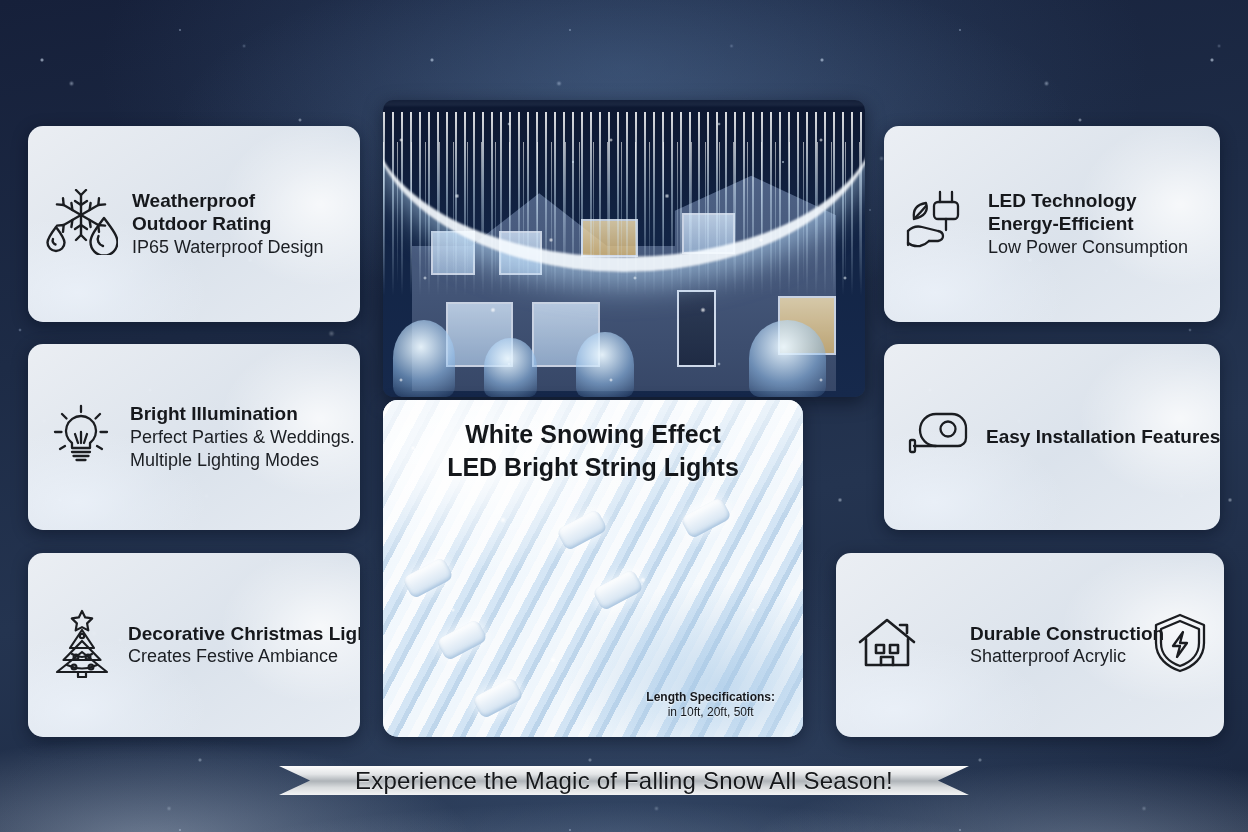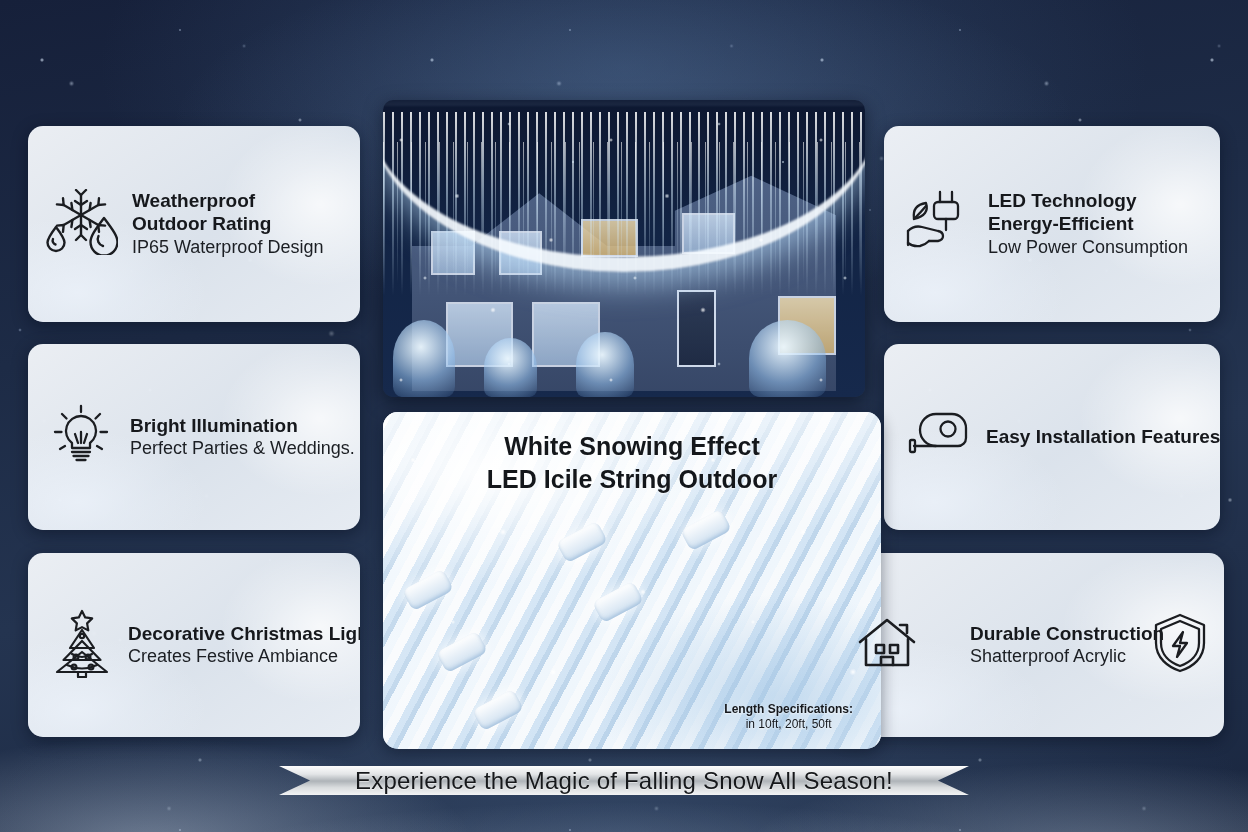--- a/index.html
+++ b/index.html
@@ -157,25 +157,24 @@
     background-size: 210px 240px;
     opacity: .85;
   }
   .bush {
     position: absolute; bottom: 0; border-radius: 50% 50% 14% 14%;
     background: radial-gradient(circle at 45% 35%, rgba(236,248,255,.95), rgba(150,195,240,.55) 55%, rgba(40,70,115,.35) 100%);
   }
 
   
   #hero-panel {
-    position: absolute; left: 383px; top: 400px; width: 498px; height: 337px;
+    position: absolute; left: 383px; top: 400px; width: 420px; height: 337px;
     border-radius: 15px; overflow: hidden;
     box-shadow: 0 4px 16px rgba(5,12,26,.45);
     background: linear-gradient(150deg, #eef3f9 0%, #dce8f3 42%, #c9dcee 72%, #e6eff8 100%);
-    margin-top: 12px;
   }
   .tubes {
     position: absolute; inset: 0;
     background:
       repeating-linear-gradient(118deg,
         rgba(255,255,255,.92) 0px, rgba(255,255,255,.92) 9px,
         rgba(212,230,246,.85) 9px, rgba(212,230,246,.85) 16px,
         rgba(176,205,231,.6) 16px, rgba(176,205,231,.6) 21px,
         rgba(246,251,255,.9) 21px, rgba(246,251,255,.9) 30px);
     opacity: .9;
@@ -280,20 +279,21 @@
         <line x1="52" y1="12" x2="47.5" y2="16.5"></line>
         <line x1="7" y1="30" x2="13.5" y2="30"></line>
         <line x1="59" y1="30" x2="52.5" y2="30"></line>
         <line x1="12" y1="47" x2="17" y2="44"></line>
         <line x1="54" y1="47" x2="49" y2="44"></line>
       </svg>
     </div>
     <div class="texts">
       <div class="t-strong">Bright Illumination</div>
       <div class="t-reg">Perfect Parties &amp; Weddings.</div>
+      <div class="t-reg">Multiple Lighting Modes</div>
     </div>
   </div>
 
   <div class="card" id="card-christmas">
     <div class="texture"></div>
     <div class="icon">
       <svg width="64" height="70" viewBox="0 0 64 70" fill="none" stroke="#1b1d21" stroke-width="2.2" stroke-linecap="round" stroke-linejoin="round">
         <path d="M32 3 l3.2 6.4 7 1 -5.1 5 1.2 7-6.3-3.3-6.3 3.3 1.2-7-5.1-5 7-1 Z"></path>
         <path d="M32 22 L20 40 h24 Z"></path>
         <path d="M32 33 L13.5 52 h37 Z"></path>
@@ -400,21 +400,21 @@
     <div class="tubes-shade"></div>
     <div class="cap" style="left:22px;top:166px;"></div>
     <div class="cap" style="left:56px;top:228px;"></div>
     <div class="cap" style="left:92px;top:286px;"></div>
     <div class="cap" style="left:176px;top:118px;"></div>
     <div class="cap" style="left:212px;top:178px;"></div>
     <div class="cap" style="left:300px;top:106px;"></div>
     <div class="panel-snow"></div>
     <div class="headline">
       <div>White Snowing Effect</div>
-      <div>LED Icile String Outdoor</div>
+      <div>LED Bright String Lights</div>
     </div>
     <div class="spec">
       <div class="lbl">Length Specifications:</div>
       <div>in 10ft, 20ft, 50ft</div>
     </div>
   </div>
 
   <div id="ribbon">
     <span class="txt">Experience the Magic of Falling Snow All Season!</span>
   </div>

